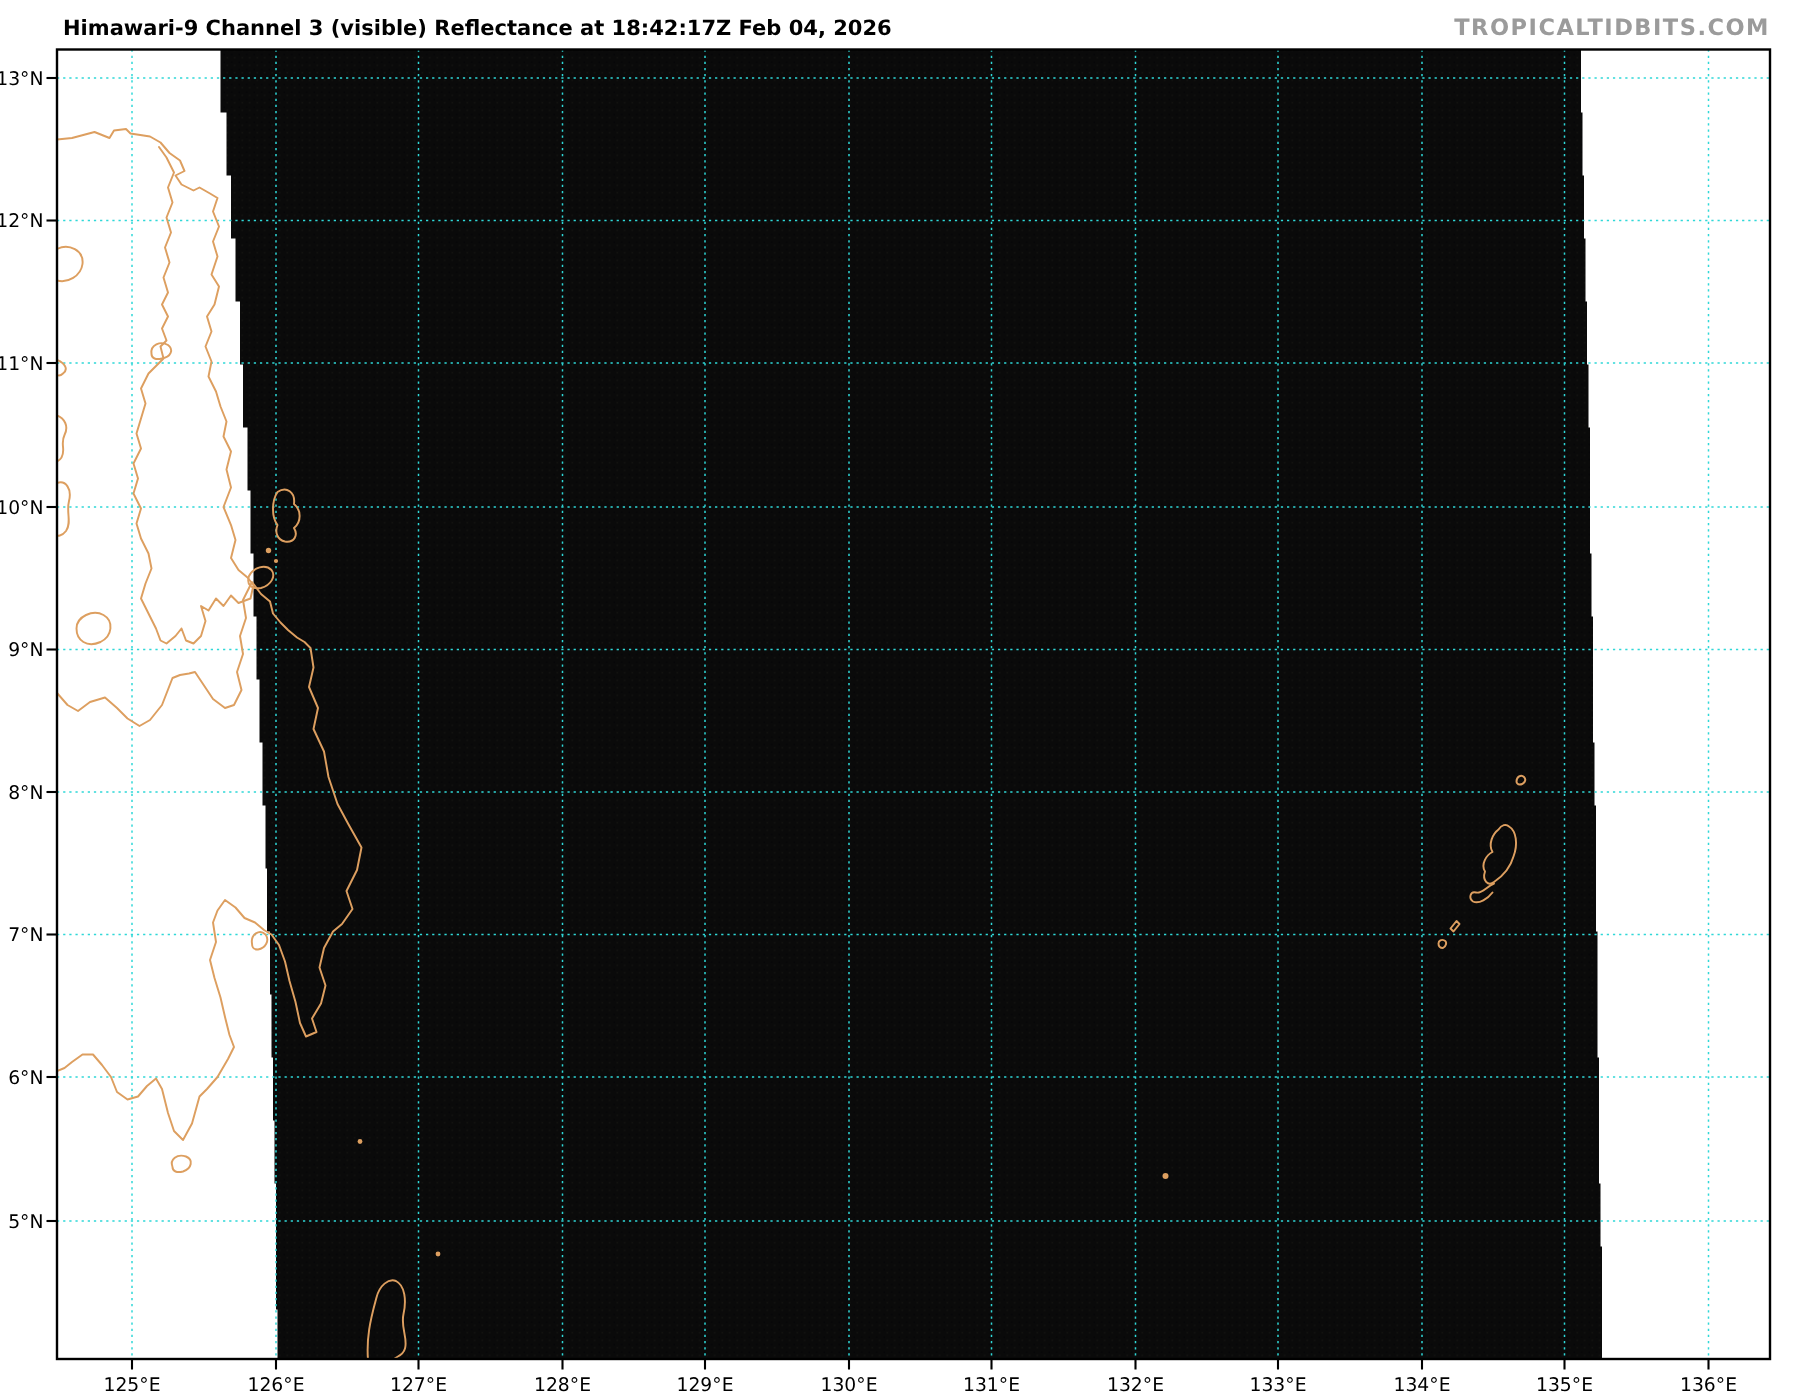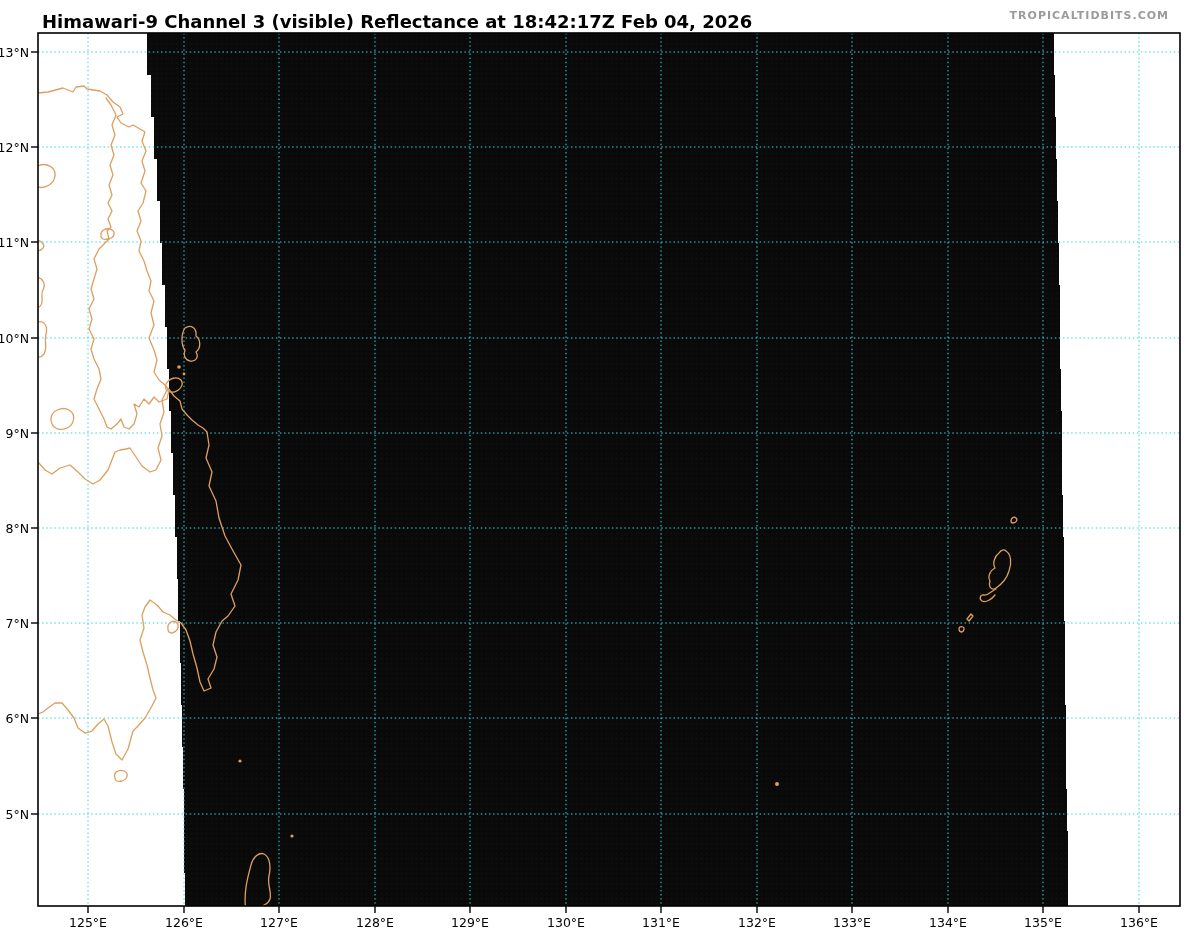--- a/index.html
+++ b/index.html
@@ -1,20 +1,20 @@
 <!DOCTYPE html>
 <html><head>
 <meta charset="utf-8">
 <style>
   html,body{margin:0;padding:0;background:#ffffff;}
   .page{position:relative;width:1200px;height:929px;background:#ffffff;overflow:hidden;
         font-family:"DejaVu Sans","Liberation Sans",sans-serif;}
-  .title{position:absolute;left:42px;top:11px;font-size:18px;font-weight:bold;color:#000;
+  .title{position:absolute;left:42px;top:11px;font-size:14px;font-weight:bold;color:#000;
          white-space:nowrap;letter-spacing:0px;}
-  .watermark{position:absolute;right:31px;top:9px;font-size:11px;font-weight:bold;color:#9b9b9b;
+  .watermark{position:absolute;right:20px;top:9px;font-size:15px;font-weight:bold;color:#9b9b9b;
          letter-spacing:1px;white-space:nowrap;}
   svg{position:absolute;left:0;top:0;}
   text.ticklabel{font-family:"DejaVu Sans","Liberation Sans",sans-serif;font-size:12.5px;fill:#000;}
 </style>
 </head>
 <body>
 
 <div class="page">
   <div class="title">Himawari-9 Channel 3 (visible) Reflectance at 18:42:17Z Feb 04, 2026</div>
   <div class="watermark">TROPICALTIDBITS.COM</div>

